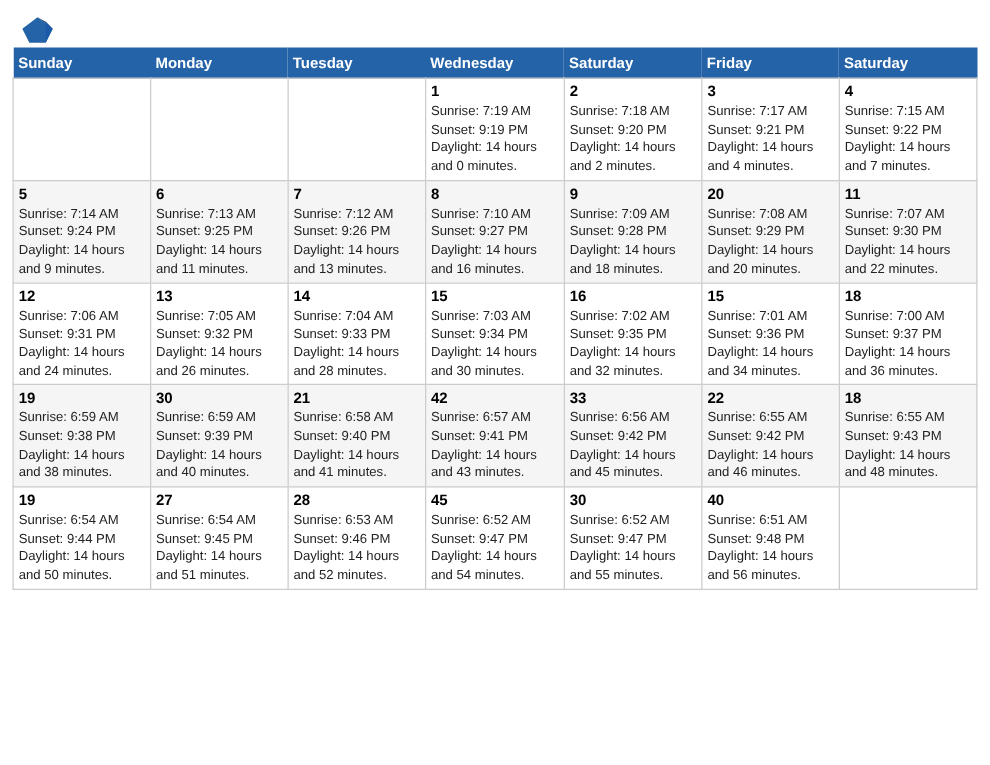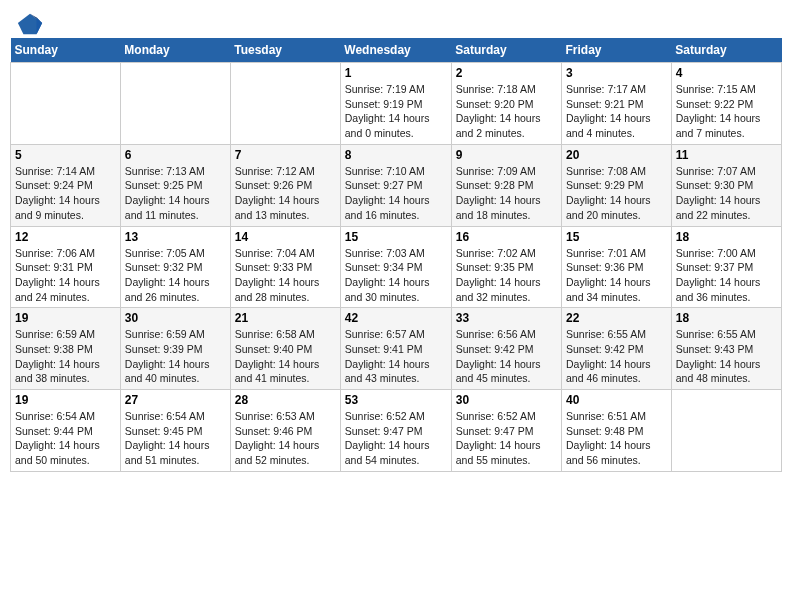--- a/index.html
+++ b/index.html
@@ -243,21 +243,21 @@
         </td>
         <td>
           <span class="day-num">27</span>
           <div class="cell-info">Sunrise: 6:54 AM<br>Sunset: 9:45 PM<br>Daylight: 14 hours and 51 minutes.</div>
         </td>
         <td>
           <span class="day-num">28</span>
           <div class="cell-info">Sunrise: 6:53 AM<br>Sunset: 9:46 PM<br>Daylight: 14 hours and 52 minutes.</div>
         </td>
         <td>
-          <span class="day-num">53</span>
+          <span class="day-num">45</span>
           <div class="cell-info">Sunrise: 6:52 AM<br>Sunset: 9:47 PM<br>Daylight: 14 hours and 54 minutes.</div>
         </td>
         <td>
           <span class="day-num">30</span>
           <div class="cell-info">Sunrise: 6:52 AM<br>Sunset: 9:47 PM<br>Daylight: 14 hours and 55 minutes.</div>
         </td>
         <td>
           <span class="day-num">40</span>
           <div class="cell-info">Sunrise: 6:51 AM<br>Sunset: 9:48 PM<br>Daylight: 14 hours and 56 minutes.</div>
         </td>

